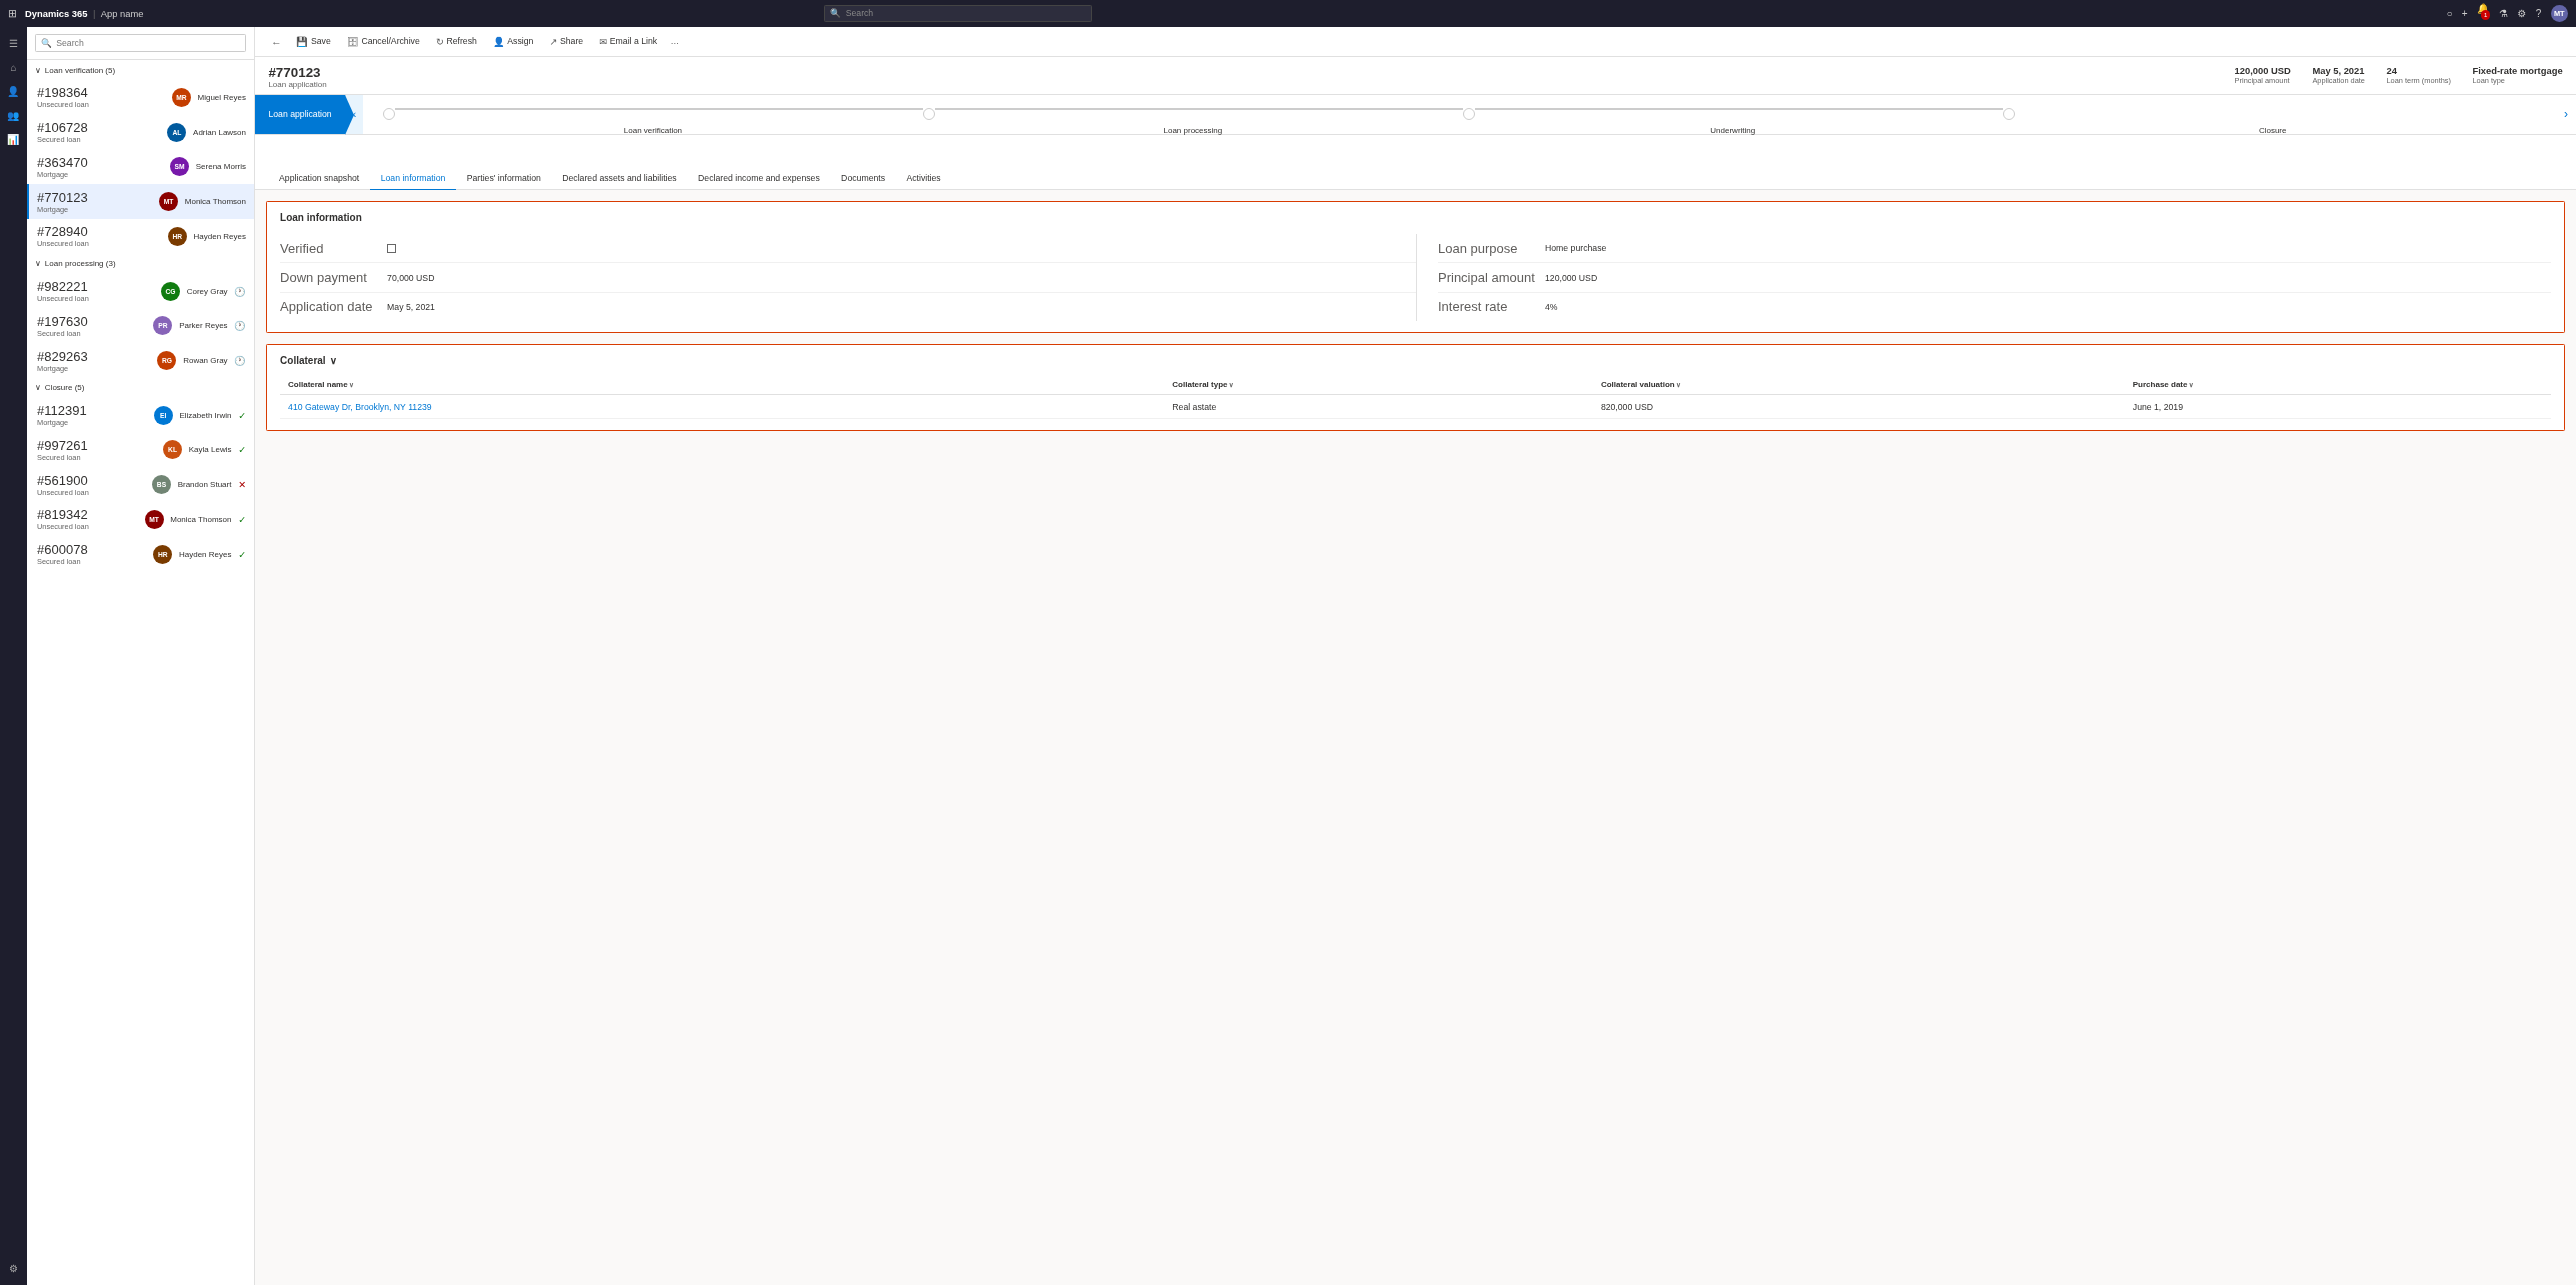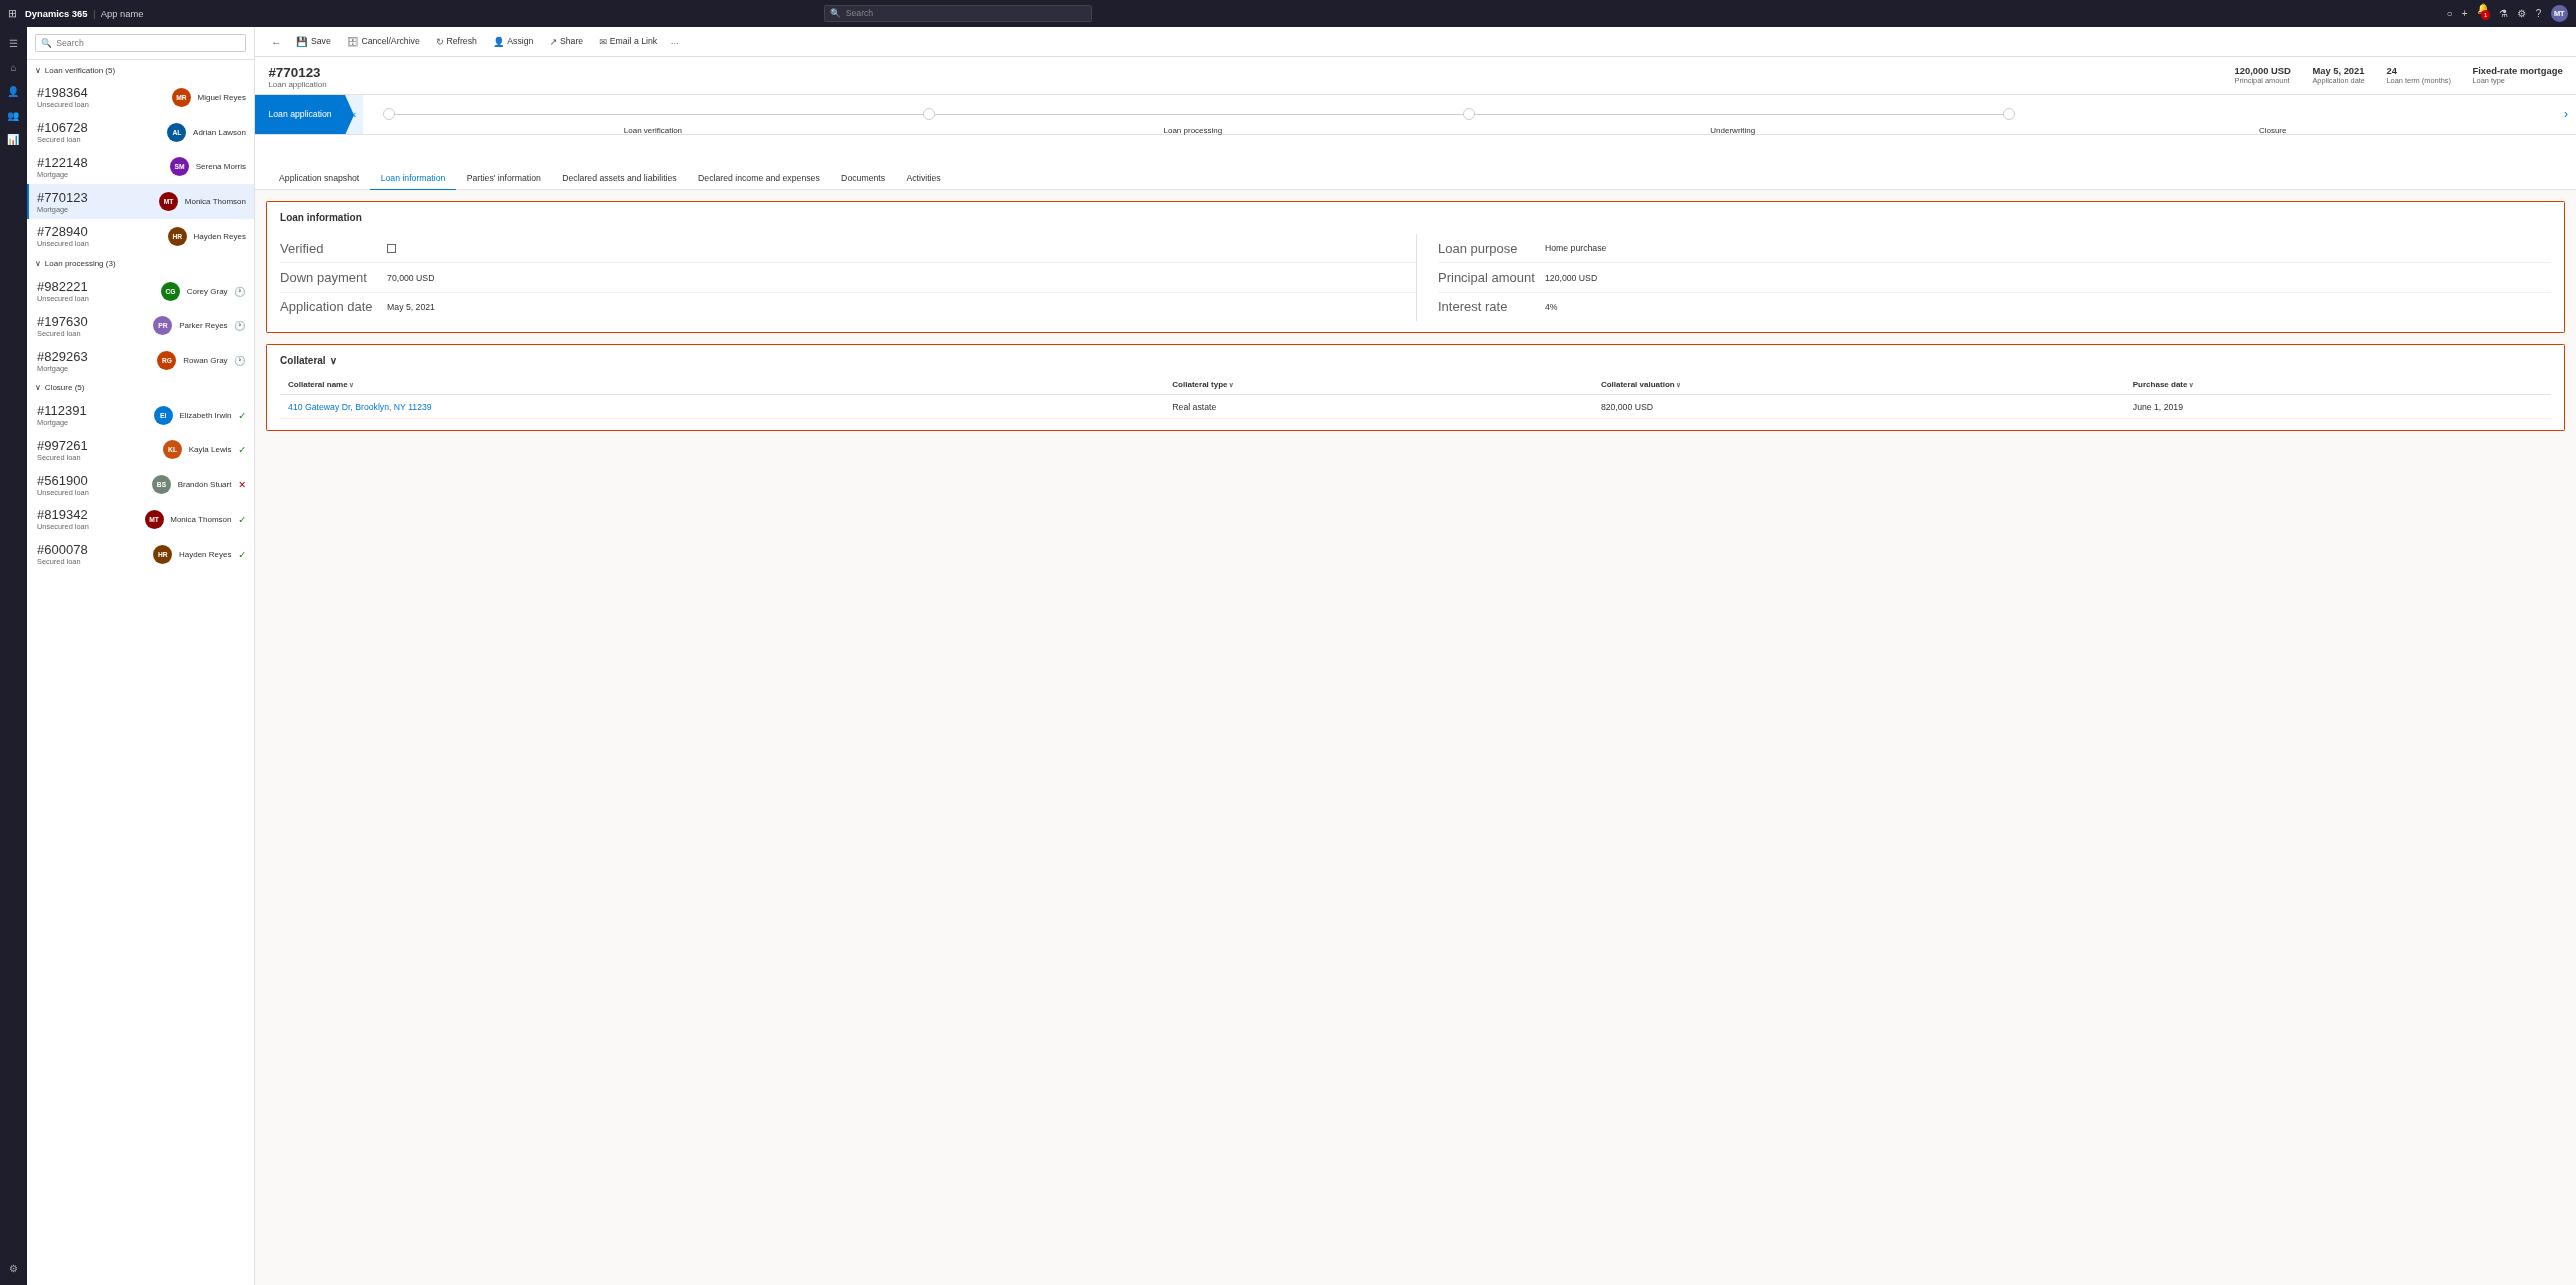--- a/index.html
+++ b/index.html
@@ -296,21 +296,21 @@
       position: relative;
       z-index: 1;
     }
     .step-line {
       flex: 1;
       height: 1.3px;
       background: #ccc;
     }
     .step-wrapper {
       display: flex;
-      align-items: center;
+      align-items: flex-start;
       flex: 1;
       position: relative;
     }
     .step-name {
       text-align: center;
       font-size: 8px;
       color: #323130;
       position: absolute;
       bottom: -14.8px;
       left: 0;
@@ -493,21 +493,21 @@
       <div class="item-info">
         <div class="item-id">#106728</div>
         <div class="item-type">Secured loan</div>
       </div>
       <div class="avatar" style="background:#005a9e">AL</div>
       <div class="item-name">Adrian Lawson</div>
 
     </div>
         <div class="list-item">
       <div class="item-info">
-        <div class="item-id">#122148</div>
+        <div class="item-id">#363470</div>
         <div class="item-type">Mortgage</div>
       </div>
       <div class="avatar" style="background:#7719aa">SM</div>
       <div class="item-name">Serena Morris</div>
 
     </div>
         <div class="list-item active">
       <div class="item-info">
         <div class="item-id">#770123</div>
         <div class="item-type">Mortgage</div>

